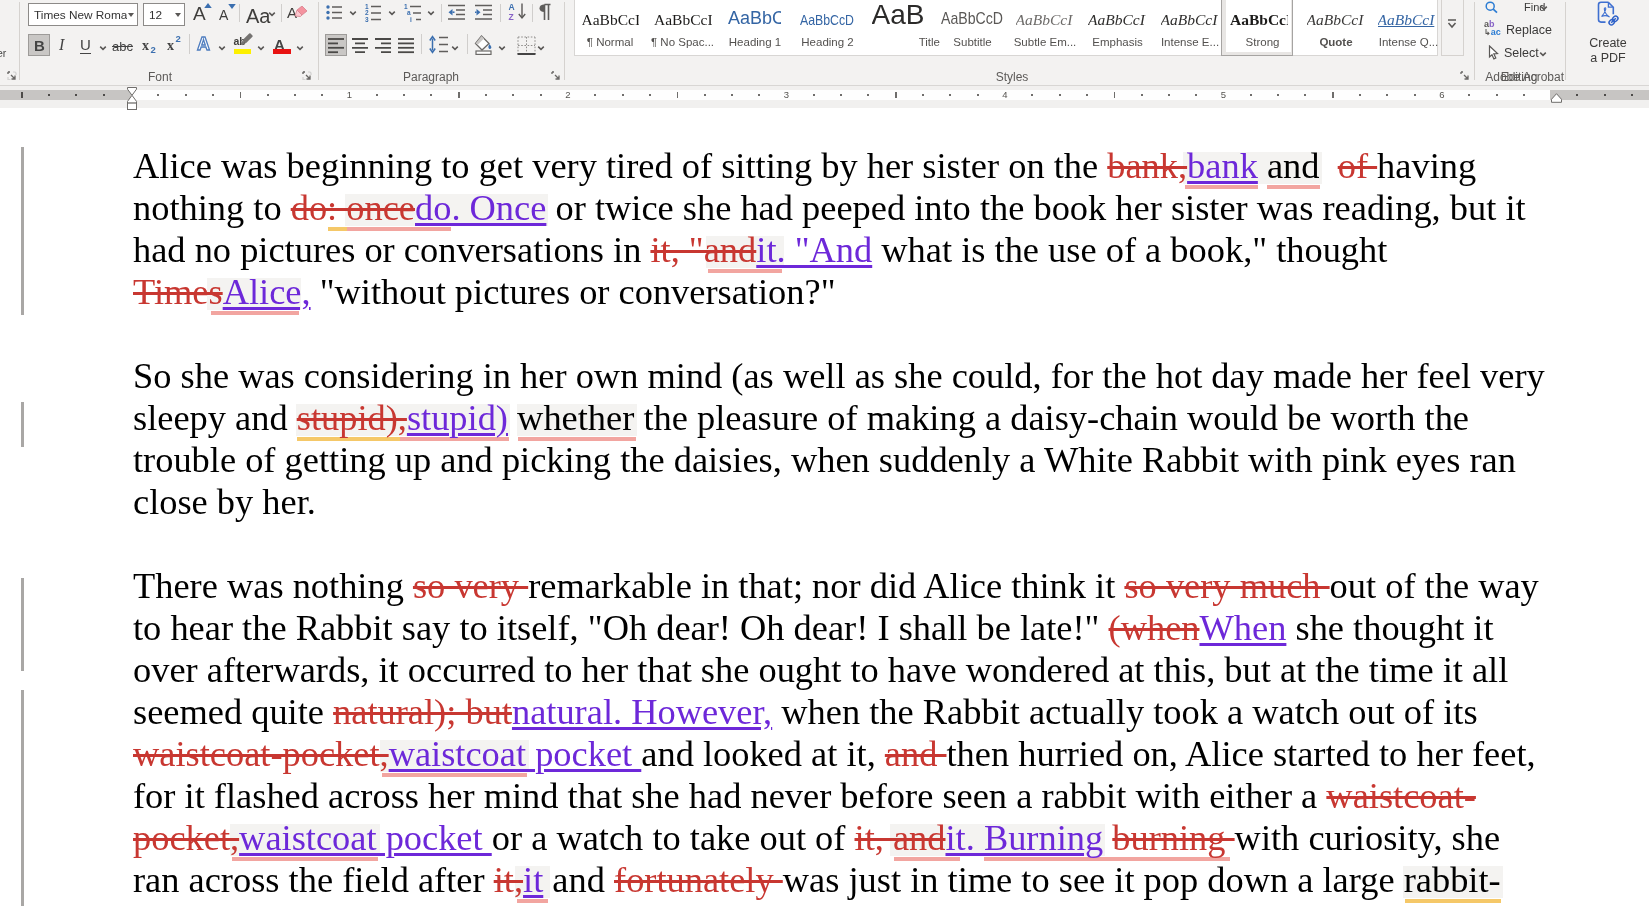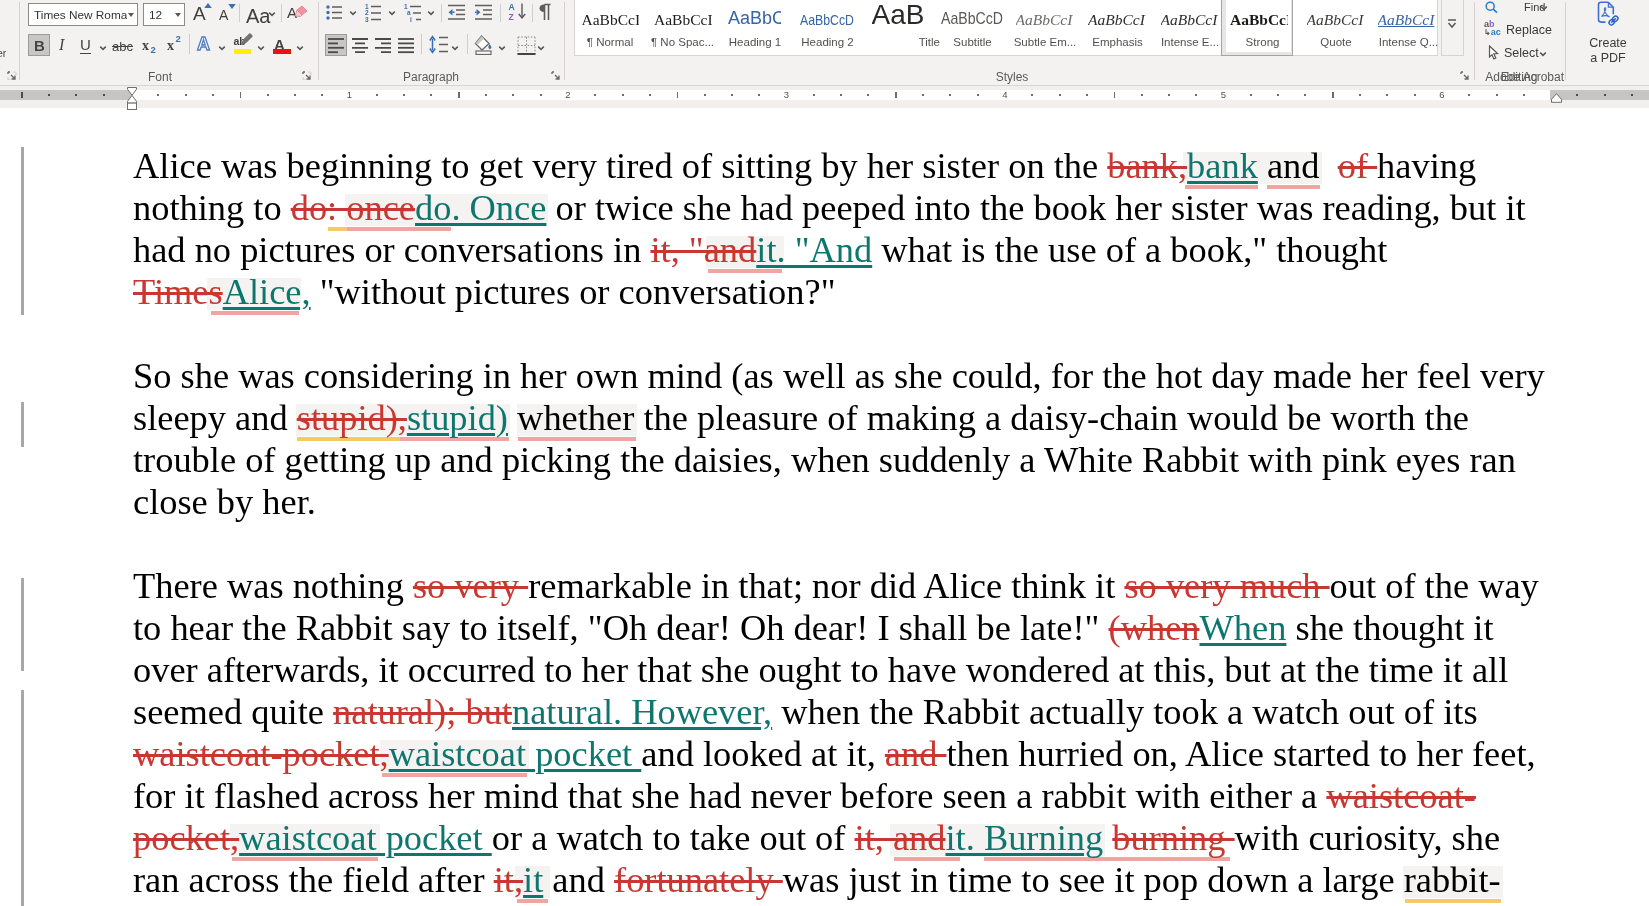--- a/index.html
+++ b/index.html
@@ -34,21 +34,21 @@
   .cbar { position:absolute; left:21px; width:3px; background:#a9a7a5; }
   .hlt { position:absolute; background:#f4f3f1; }
   .pbar { position:absolute; height:4.5px; }
   .gold { background:#f5c868; }
   .salmon { background:#f2a5a0; }
   #text { position:absolute; left:133px; top:37.2px; font-family:"Liberation Serif", serif;
     font-size:36.4px; line-height:42px; color:#000; }
   #text .para { margin-bottom:42px; }
   #text .ln { white-space:pre; height:42px; }
   .del { color:#c83731; text-decoration:line-through; text-decoration-thickness:2.6px; }
-  .ins { color:#0f766e; text-decoration:underline; text-decoration-thickness:2.8px;
+  .ins { color:#6d28d9; text-decoration:underline; text-decoration-thickness:2.8px;
     text-underline-offset:2.5px;margin-top:36px; }
 </style>
 </head>
 <body>
 <div id="stage">
 
   <div id="doc">
 
     <div class="cbar" style="top:39px;height:168px;"></div>
     <div class="cbar" style="top:294px;height:45px;"></div>
@@ -385,21 +385,21 @@
         <div class="abs" style="left:932.5px;top:36px;width:80px;text-align:center;font-size:11.5px;color:#53514f;white-space:nowrap;overflow:hidden;">Subtitle</div>
         <div class="abs" style="left:1015.5px;top:10.7px;width:59.0px;white-space:nowrap;overflow:hidden;font-family:'Liberation Serif',serif;font-size:15.5px;font-style:italic;color:#6d6b69;">AaBbCcI</div>
         <div class="abs" style="left:1005px;top:36px;width:80px;text-align:center;font-size:11.5px;color:#53514f;white-space:nowrap;overflow:hidden;">Subtle Em...</div>
         <div class="abs" style="left:1088.0px;top:10.7px;width:59.0px;white-space:nowrap;overflow:hidden;font-family:'Liberation Serif',serif;font-size:15.5px;font-style:italic;color:#2f2e2d;">AaBbCcI</div>
         <div class="abs" style="left:1077.5px;top:36px;width:80px;text-align:center;font-size:11.5px;color:#53514f;white-space:nowrap;overflow:hidden;">Emphasis</div>
         <div class="abs" style="left:1160.5px;top:10.7px;width:59.0px;white-space:nowrap;overflow:hidden;font-family:'Liberation Serif',serif;font-size:15.5px;font-style:italic;color:#2f2e2d;">AaBbCcI</div>
         <div class="abs" style="left:1150px;top:36px;width:80px;text-align:center;font-size:11.5px;color:#53514f;white-space:nowrap;overflow:hidden;">Intense E...</div>
         <div class="abs" style="left:1230.0px;top:10.7px;width:58.0px;white-space:nowrap;overflow:hidden;font-family:'Liberation Serif',serif;font-size:15.5px;font-weight:bold;color:#1c1b1a;">AaBbCcI</div>
         <div class="abs" style="left:1222.5px;top:36px;width:80px;text-align:center;font-size:11.5px;color:#53514f;white-space:nowrap;overflow:hidden;">Strong</div>
         <div class="abs" style="left:1306.5px;top:10.7px;width:59.0px;white-space:nowrap;overflow:hidden;font-family:'Liberation Serif',serif;font-size:15.5px;font-style:italic;color:#3a3938;">AaBbCcI</div>
-        <div class="abs" style="left:1296px;top:36px;width:80px;text-align:center;font-size:11.5px;color:#53514f;white-space:nowrap;overflow:hidden;">Quote</div>
+        <div class="abs" style="left:1296px;top:36px;width:80px;text-align:center;font-size:11.5px;color:#53514f;white-space:nowrap;overflow:hidden;font-weight:bold;">Quote</div>
         <div class="abs" style="left:1377.5px;top:10.7px;width:60.0px;white-space:nowrap;overflow:hidden;font-family:'Liberation Serif',serif;font-size:15.5px;font-style:italic;color:#3465a4;"><span style="border-top:1.8px solid #3465a4;text-decoration:underline;text-decoration-thickness:1.3px;">AaBbCcI</span></div>
         <div class="abs" style="left:1368.5px;top:36px;width:80px;text-align:center;font-size:11.5px;color:#53514f;white-space:nowrap;overflow:hidden;">Intense Q...</div>
         <div class="abs" style="left:1440.5px;top:-3px;width:23px;height:59px;background:#f3f2f1;border:1px solid #d5d2cf;"></div>
         <svg class="abs" style="left:1447px;top:19px;" width="10" height="11" viewBox="0 0 10 11">
           <path d="M1 1 H9" stroke="#5a5856" stroke-width="1.5"></path>
           <path d="M1.5 4 L5 8 L8.5 4" fill="none" stroke="#5a5856" stroke-width="1.5"></path>
         </svg>
         <div class="glabel" style="left:982px;width:60px;">Styles</div>
         <svg class="abs" style="left:1460px;top:71px;" width="10" height="10" viewBox="0 0 10 10">
           <path d="M1 1 L1 3 M1 1 L3 1" fill="none" stroke="#696765" stroke-width="1.3"></path>

